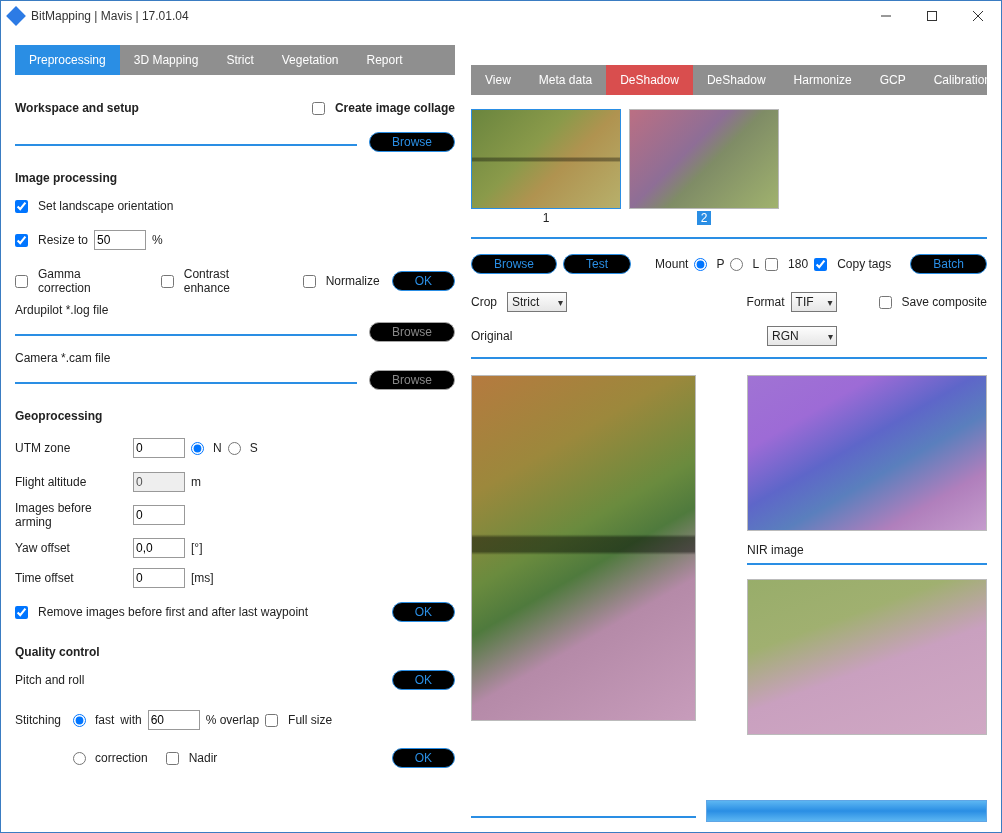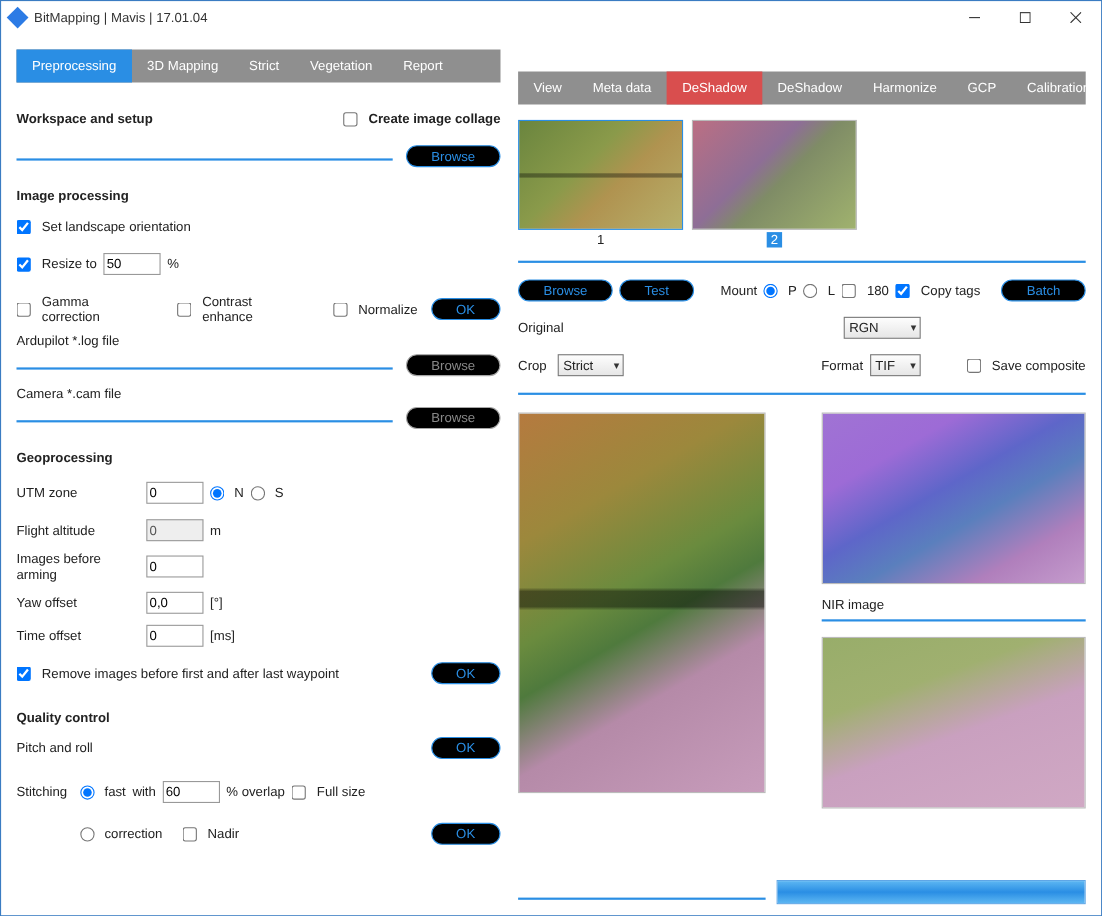--- a/index.html
+++ b/index.html
@@ -282,42 +282,42 @@
           </label>
         <label class="row">
             <input type="checkbox" checked="" style="">
             <span>Copy tags</span>
           </label>
         <span class="grow"></span>
         <button class="btn">Batch</button>
       </div>
 
       <div class="row">
-        <span style="width:46px">Original</span>
-        <span class="grow"></span>
-        <div class="sel" style="min-width:70px;margin-right:150px">
-            <span>RGN</span>
-          </div>
-      </div>
-
-      <div class="row">
         <span style="width:30px">Crop</span>
         <div class="sel">
             <span>Strict</span>
           </div>
         <span class="grow"></span>
         <span>Format</span>
         <div class="sel" style="min-width:46px">
             <span>TIF</span>
           </div>
         <span style="width:30px"></span>
         <label class="row">
             <input type="checkbox" style="">
             <span>Save composite</span>
           </label>
+      </div>
+
+      <div class="row">
+        <span style="width:46px">Original</span>
+        <span class="grow"></span>
+        <div class="sel" style="min-width:70px;margin-right:150px">
+            <span>RGN</span>
+          </div>
       </div>
       <div class="hr-blue"></div>
 
       <div class="rightgrid">
         <div>
           <div class="bigimg big-aerial"></div>
         </div>
         <div>
           <div class="nirimg nir"></div>
           <div style="height:12px"></div>

